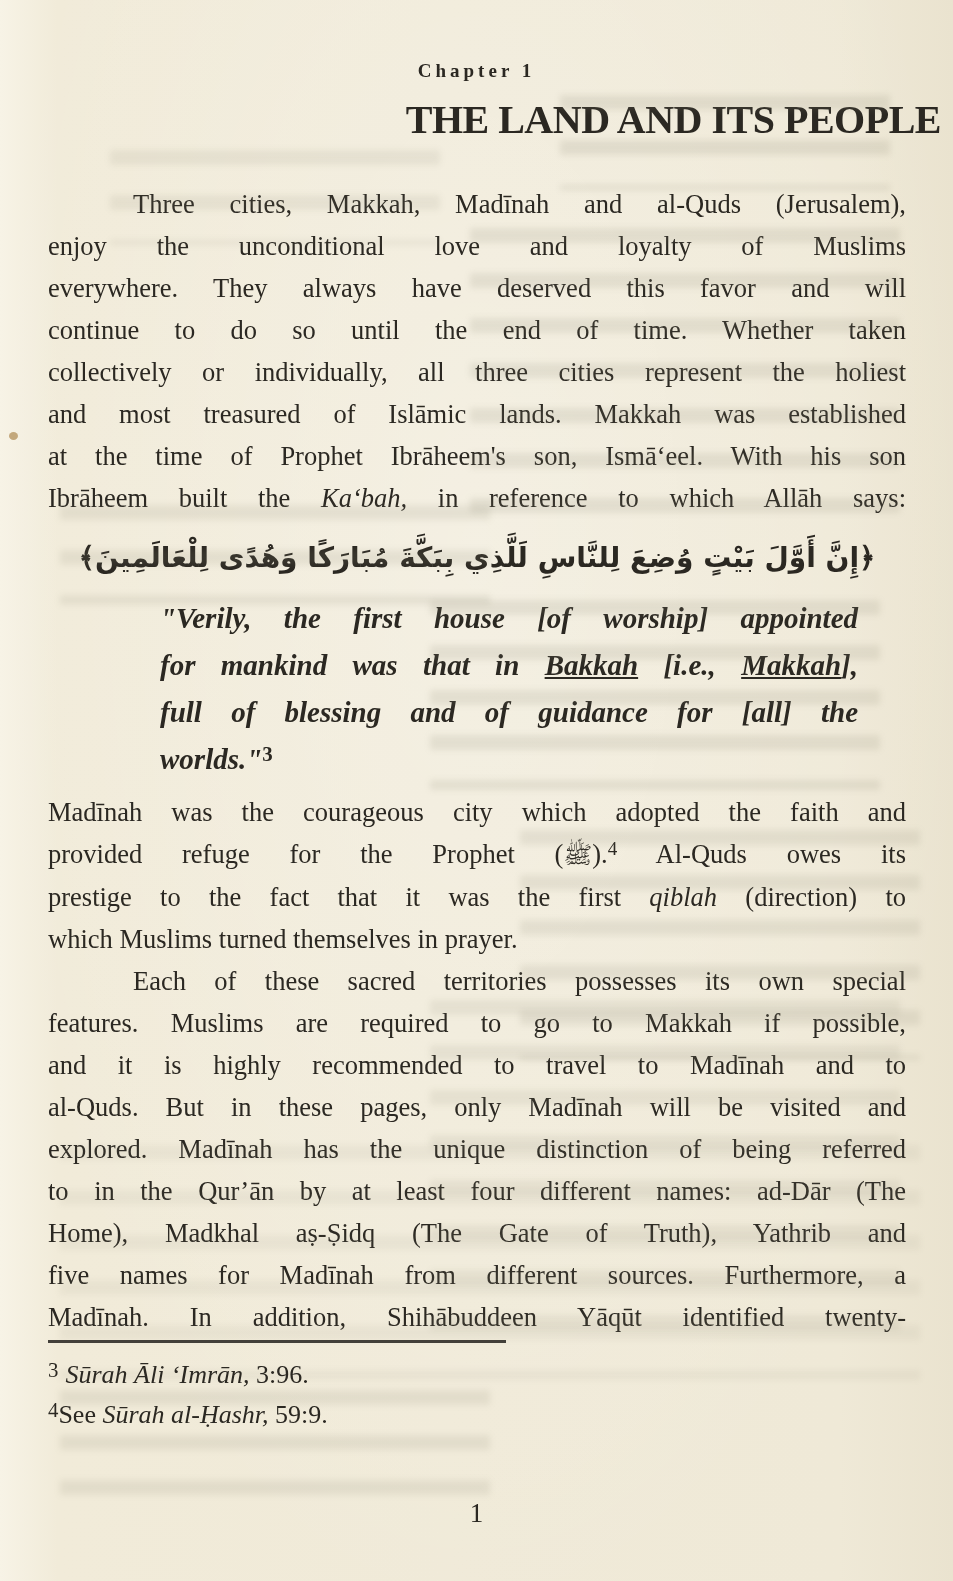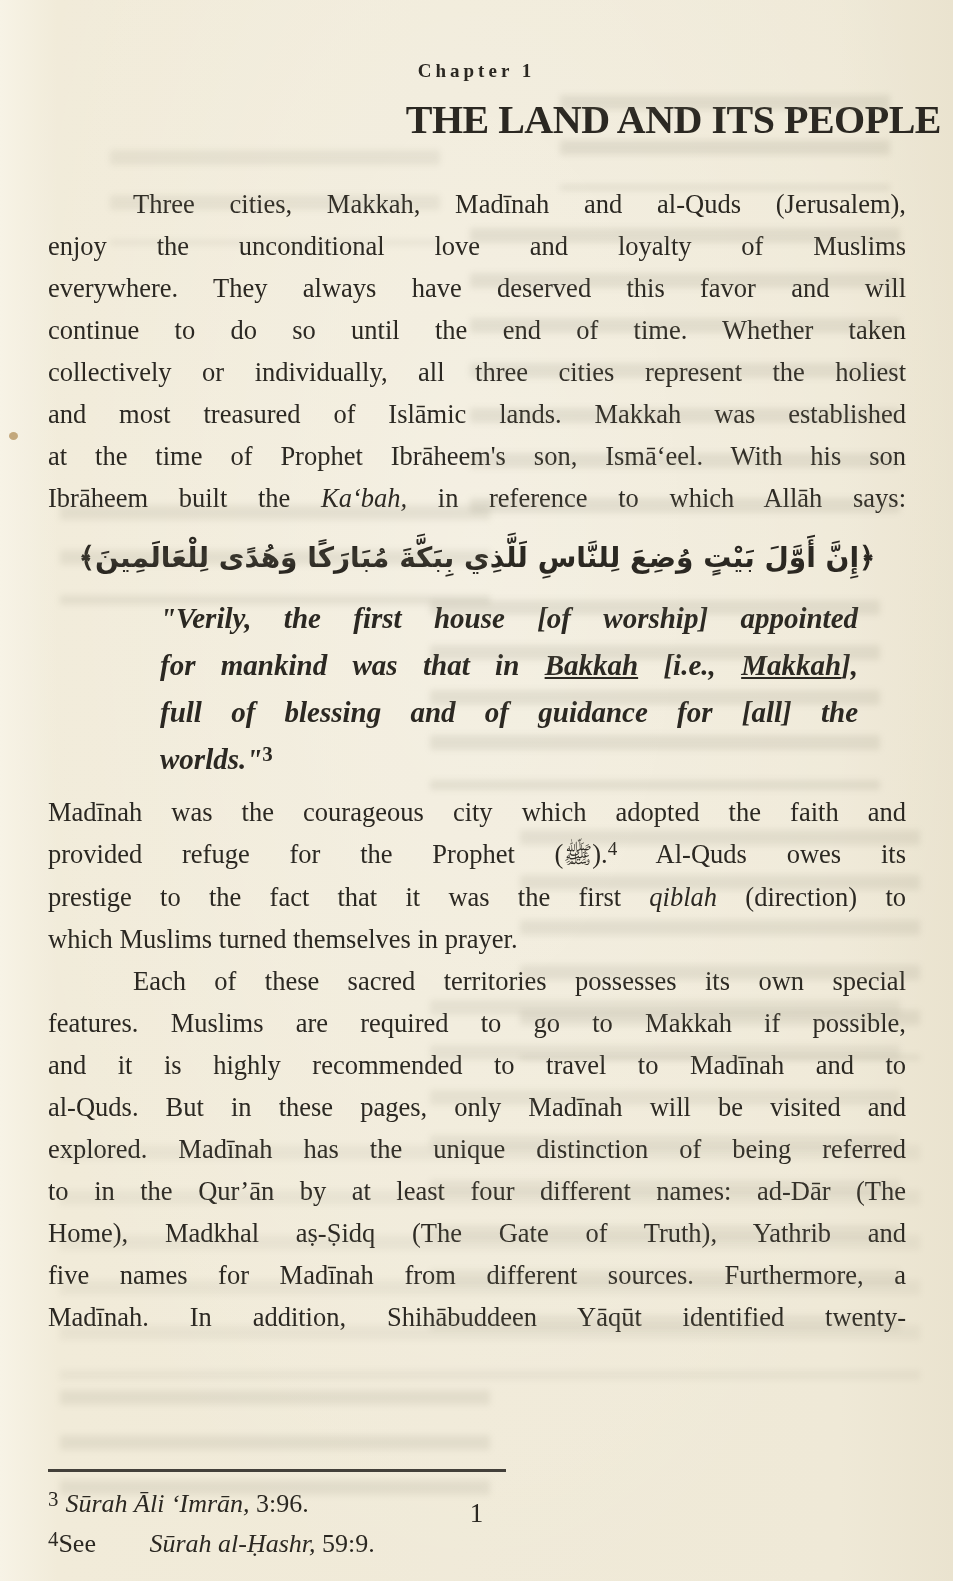--- a/index.html
+++ b/index.html
@@ -85,29 +85,29 @@
 
   sup.fn-ref{
     font-size:0.72em;
     vertical-align:8px;
     line-height:0;
     font-style:normal;
   }
   .prophet{ font-family:"DejaVu Sans",sans-serif; font-size:0.9em; }
 
   .footnotes{
-    position:absolute;left:48px;top:1469px;width:860px;
+    position:absolute;left:48px;top:1340px;width:860px;
     font-size:26px;line-height:35px;
   }
   .fn-rule{
     width:458px;border-top:3px solid #43403a;margin-bottom:9px;
     filter:blur(.3px);
   }
   .footnote sup{ font-size:0.8em; vertical-align:6px; }
-  .footnote .fn-body-italic{ font-style:italic;margin-left:47px; }
+  .footnote .fn-body-italic{ font-style:italic; }
   .fn3 .fn-body-italic{ margin-left:7px; }
 
   .page-number{
     position:absolute;top:1498px;left:0;width:100%;
     text-align:center;font-size:27px;
   }
 </style>
 </head>
 <body>
 

